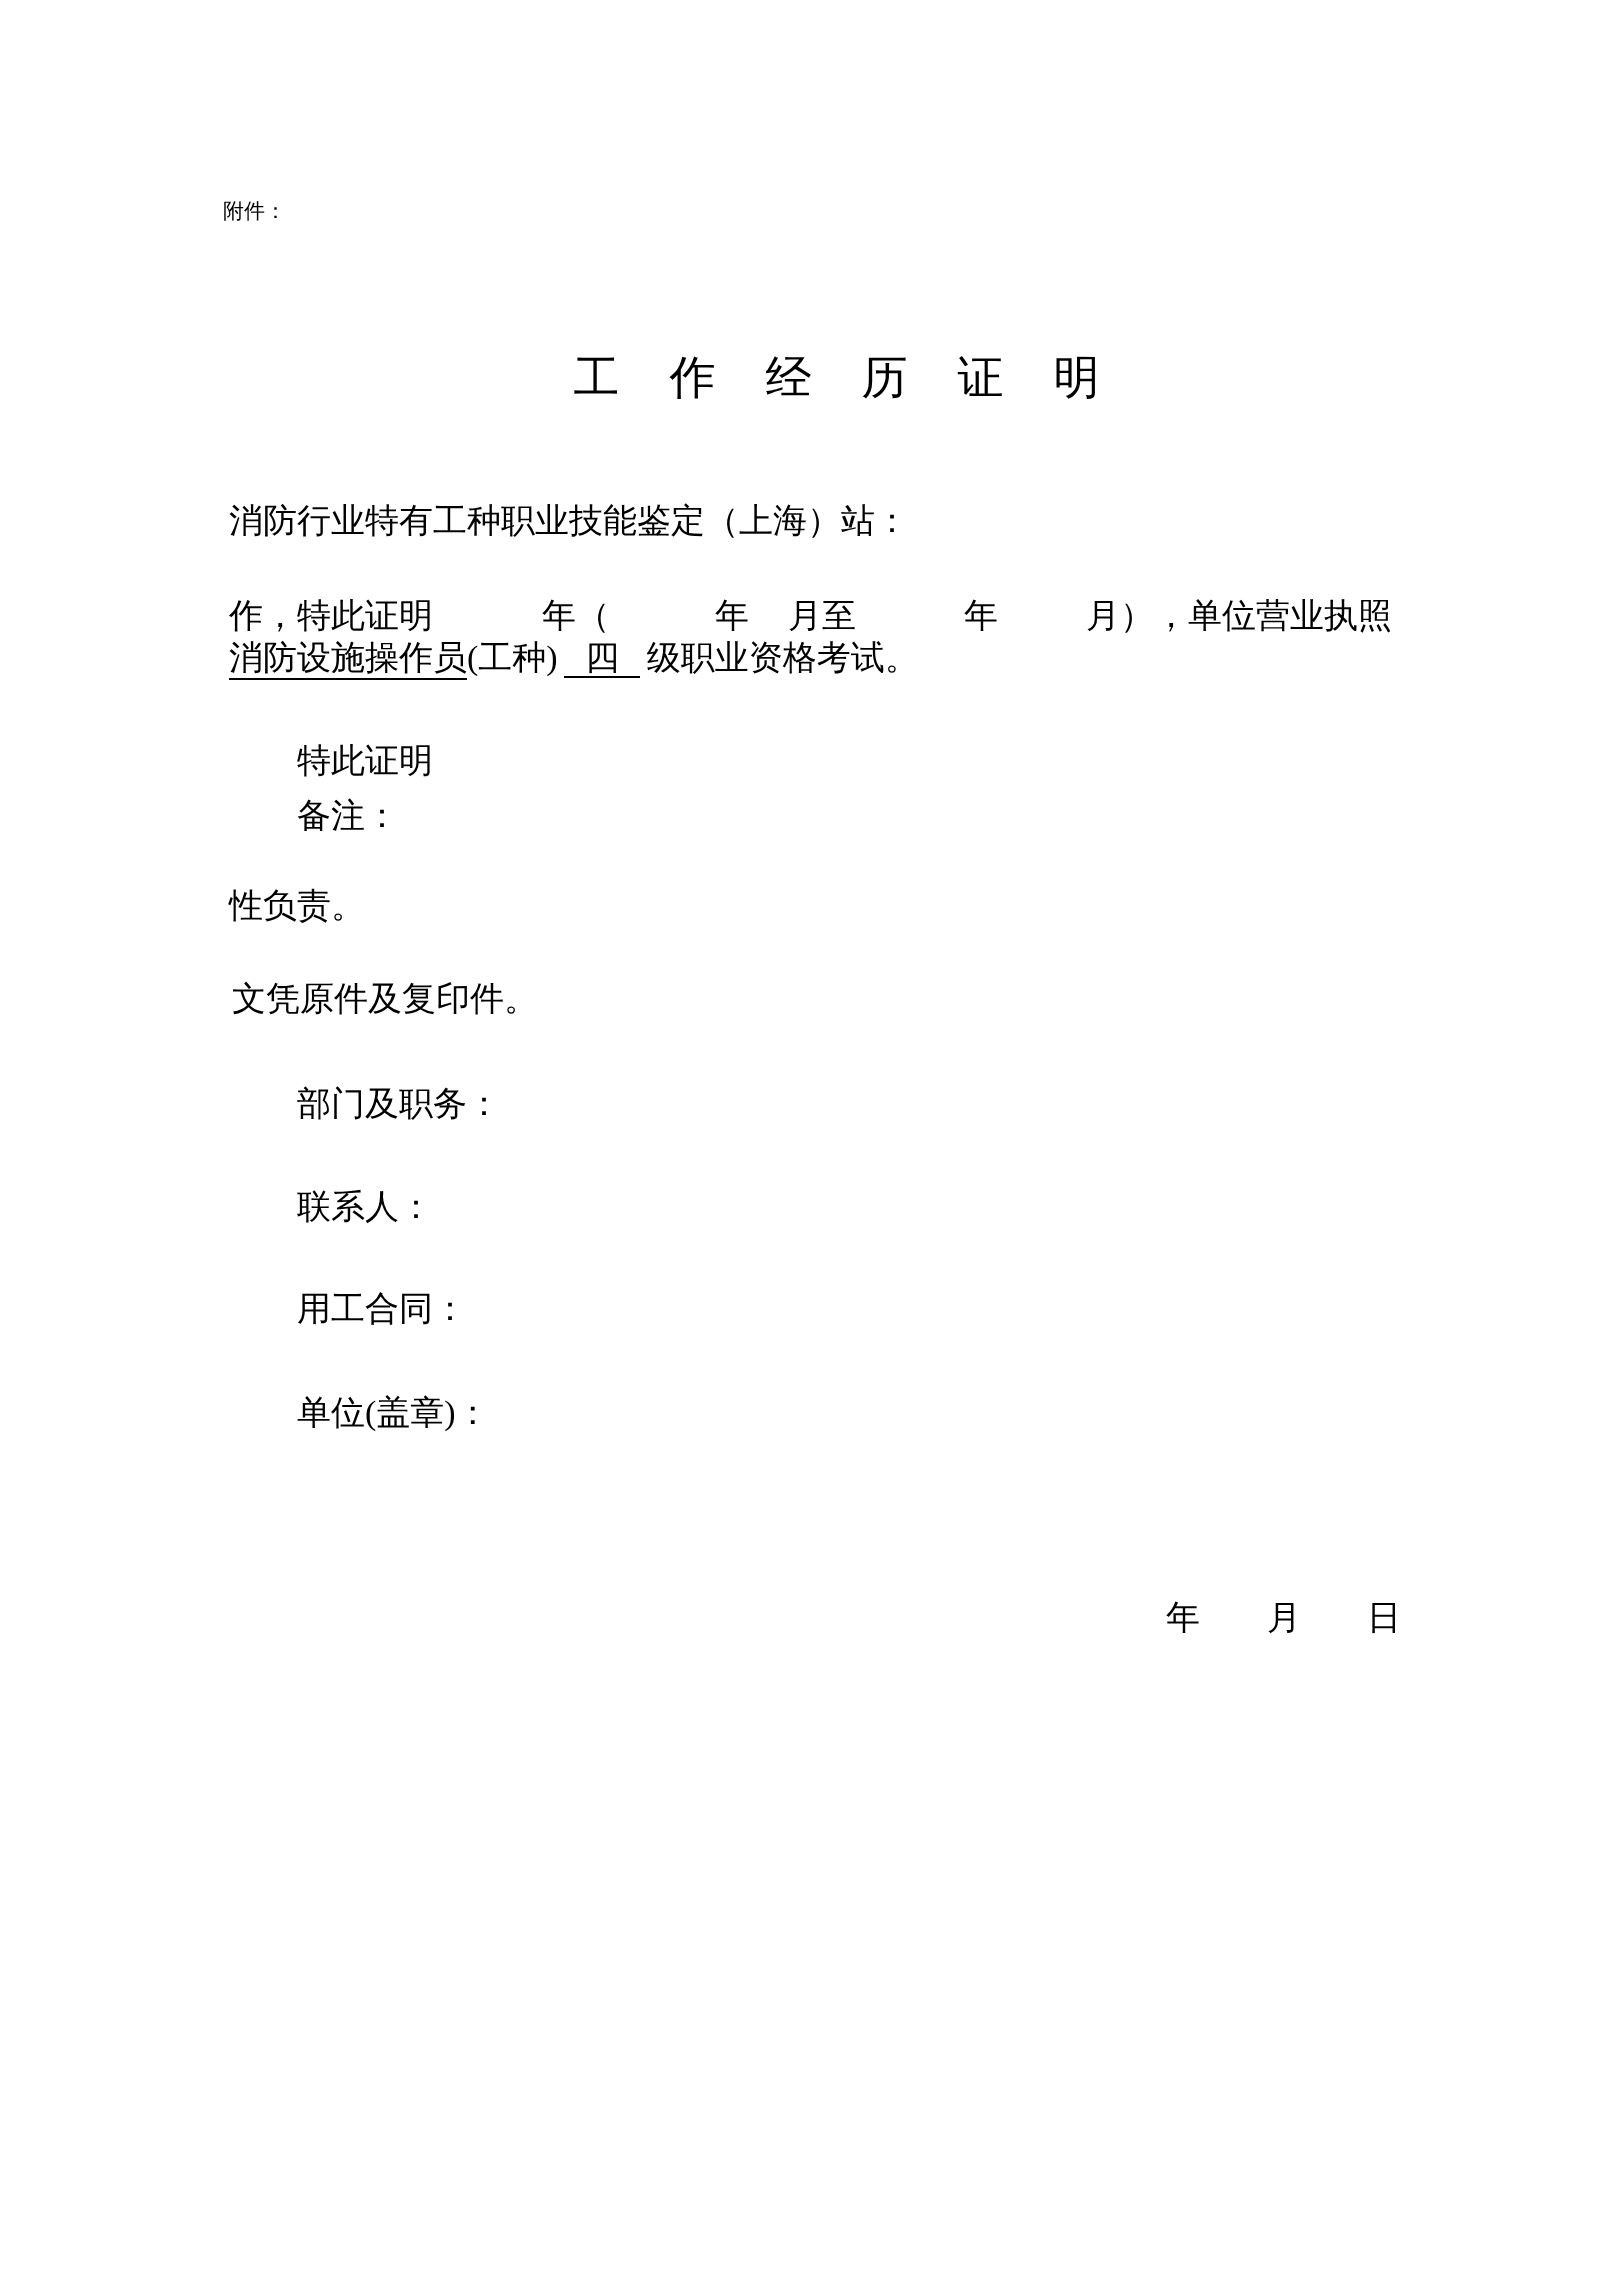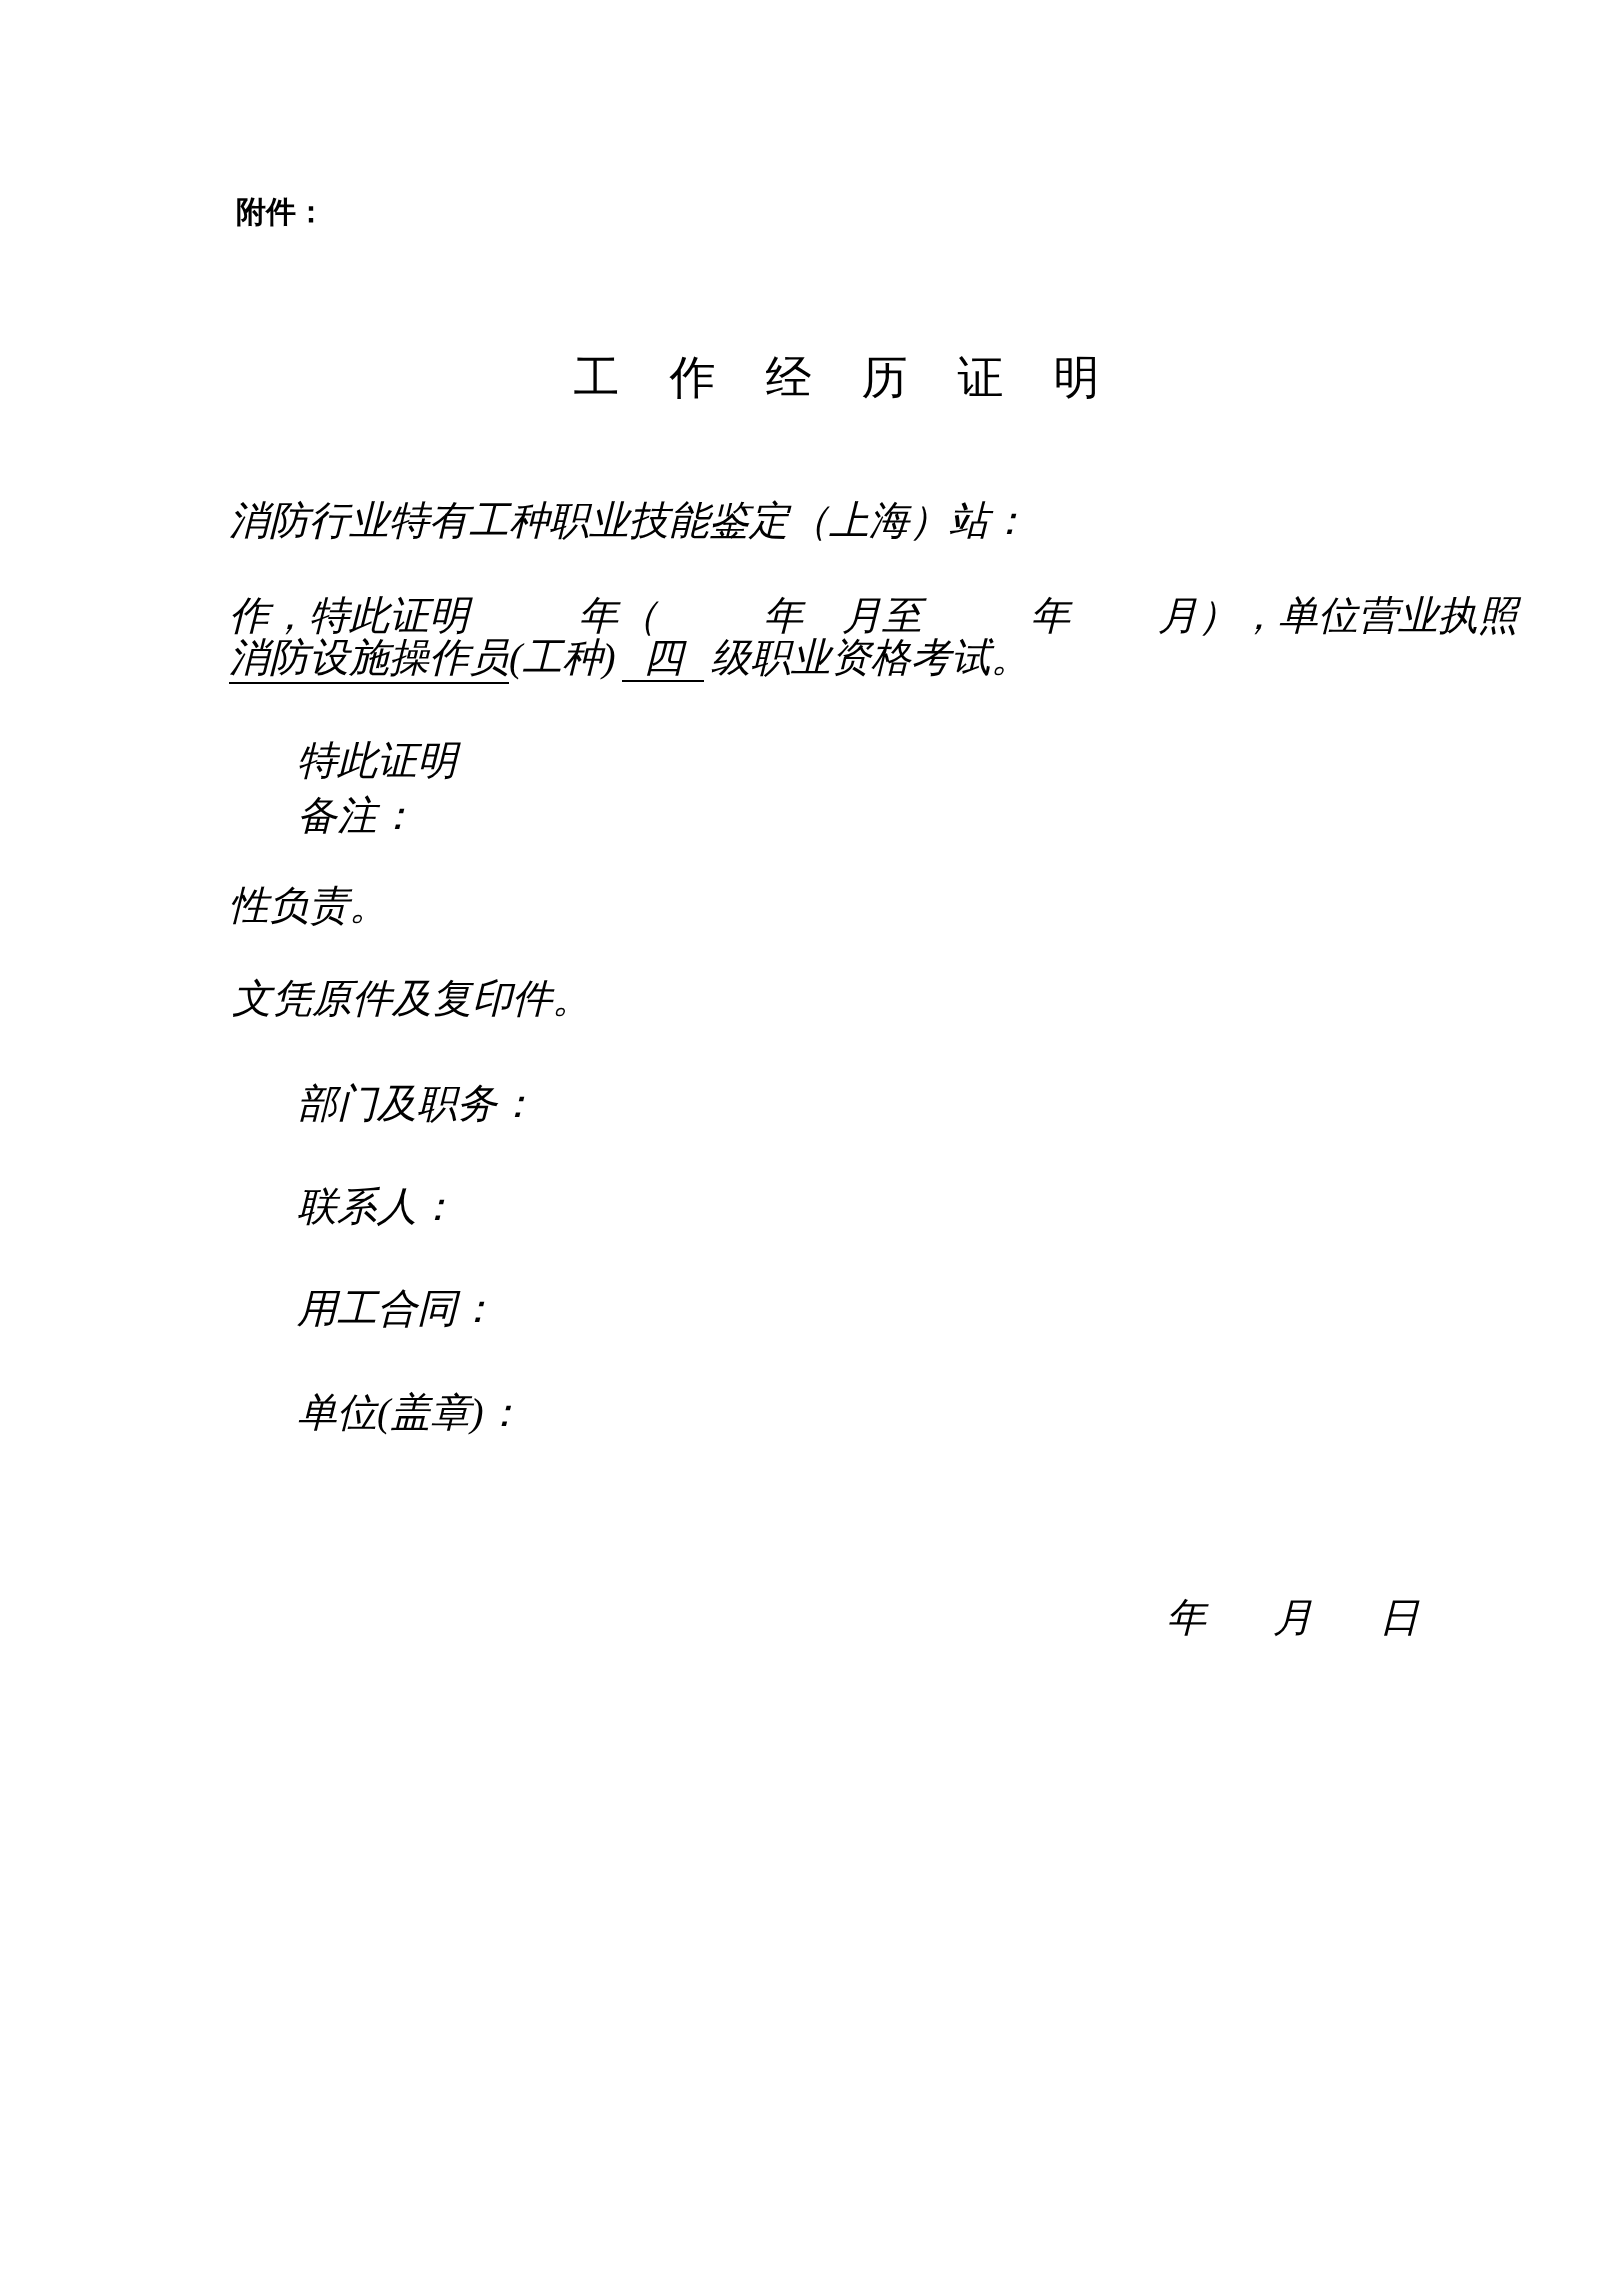--- a/index.html
+++ b/index.html
@@ -5,24 +5,24 @@
   html,body{margin:0;padding:0;background:#888;}
   .page{
     position:relative;
     width:1623px;height:2295px;
     background:#ffffff;
     color:#000;
     font-family:"Liberation Serif","DejaVu Serif",serif;
     overflow:hidden;
   }
   .abs{position:absolute;}
-  .line{white-space:nowrap;line-height:42px;font-size:40px;font-style:italic;}
+  .line{white-space:nowrap;line-height:42px;font-size:34px;}
   .attachment{
-    left:236px;top:191px;
-    font-size:30px;font-weight:bold;line-height:41px;
+    left:223px;top:191px;
+    font-size:21px;font-weight:normal;line-height:41px;
   }
   .title{
     left:0;top:346px;width:1623px;
     font-size:46px;font-weight:normal;
     letter-spacing:50px;padding-left:50px;
     text-align:center;line-height:63px;margin:0;
   }
   .salutation{left:229px;top:500px;}
   .l1{left:229px;top:554px;}
   .l2{left:229px;top:595px;}

